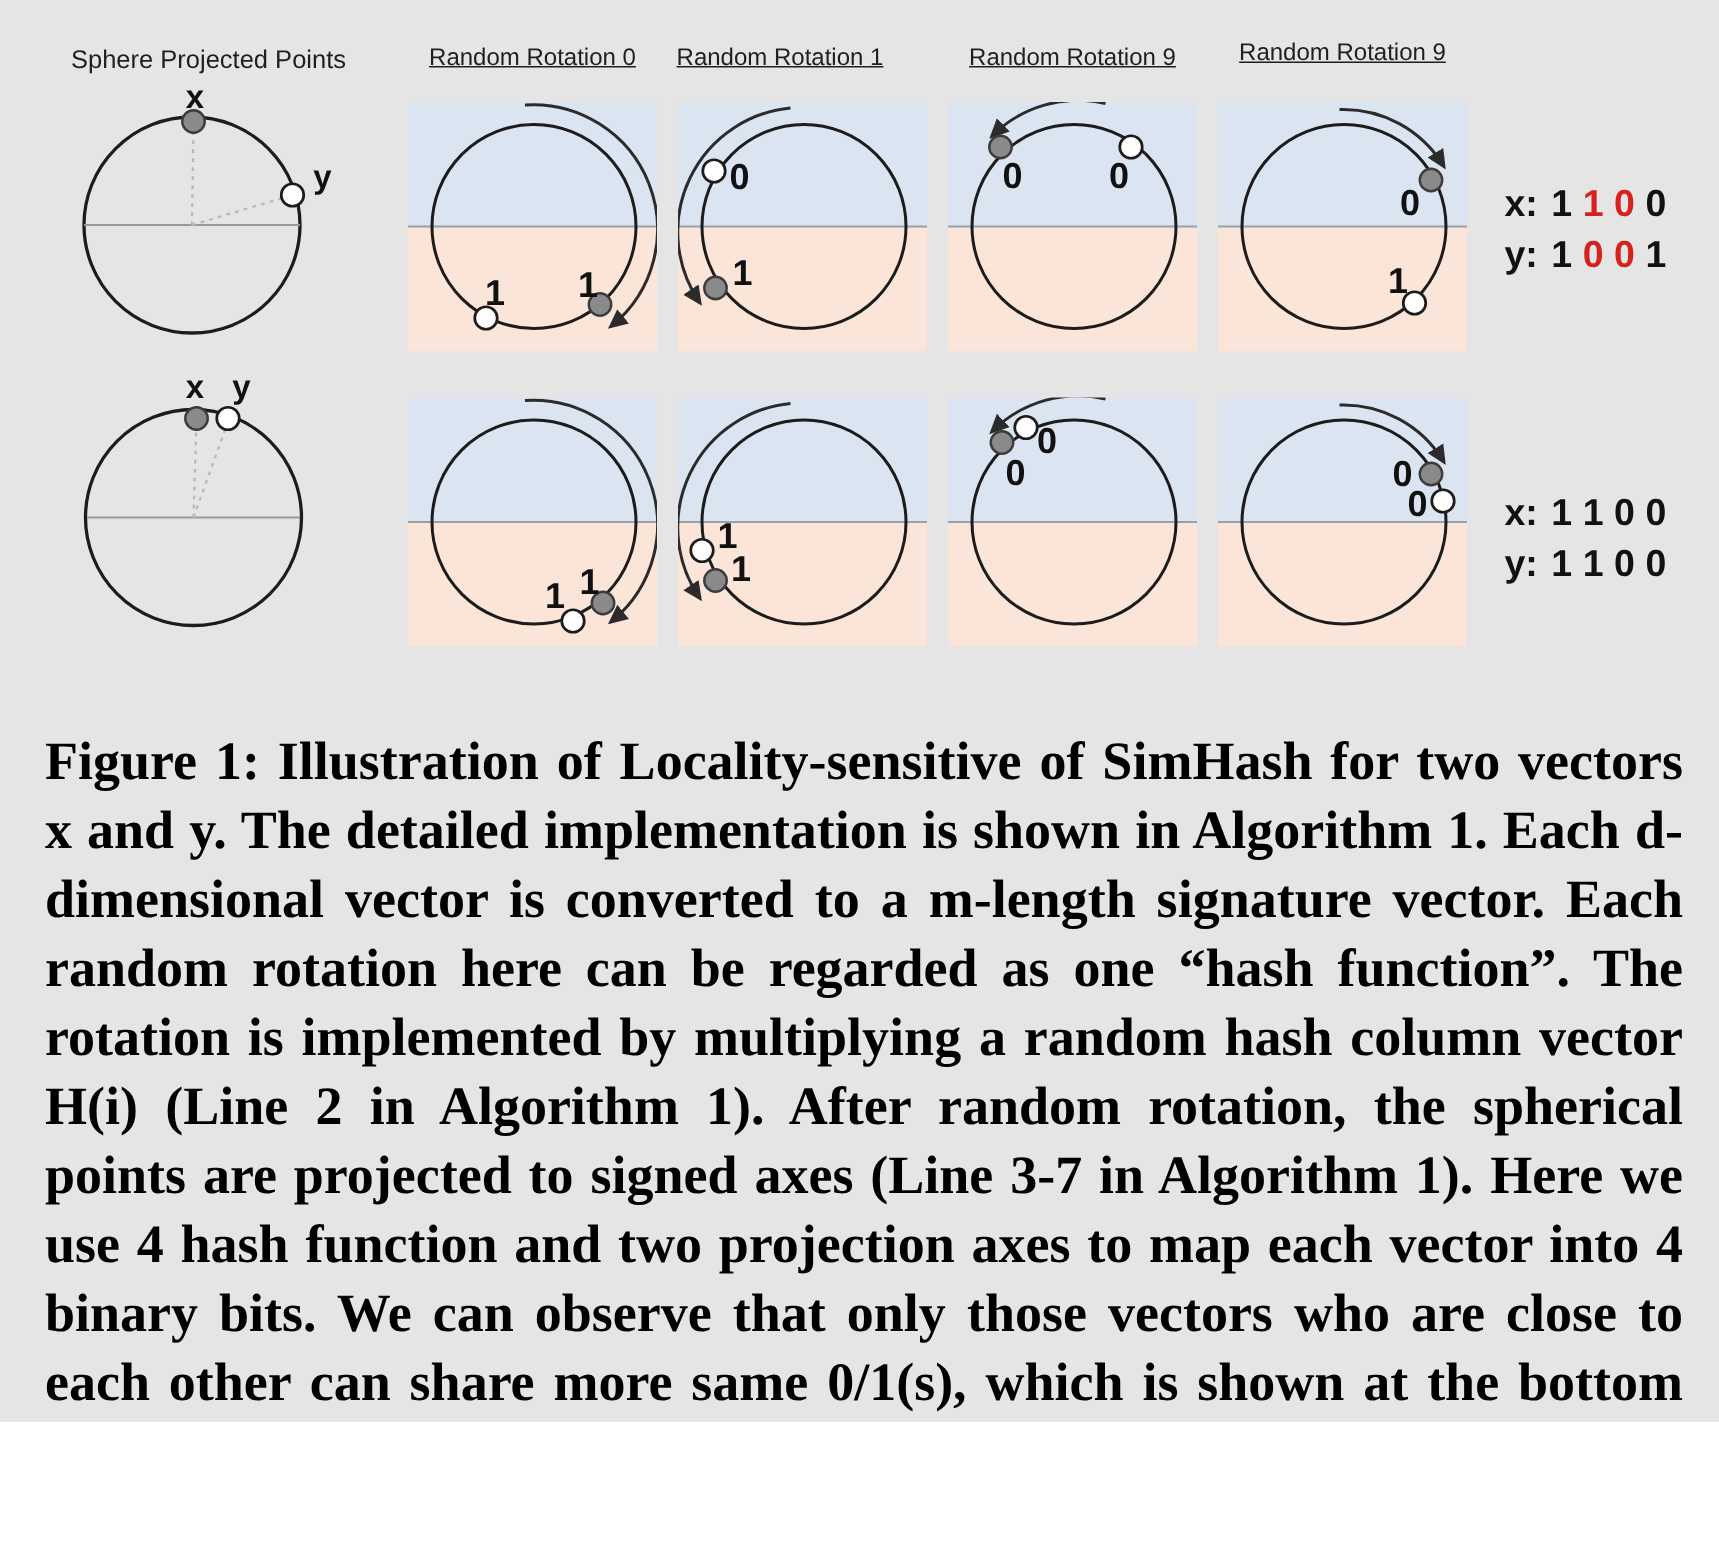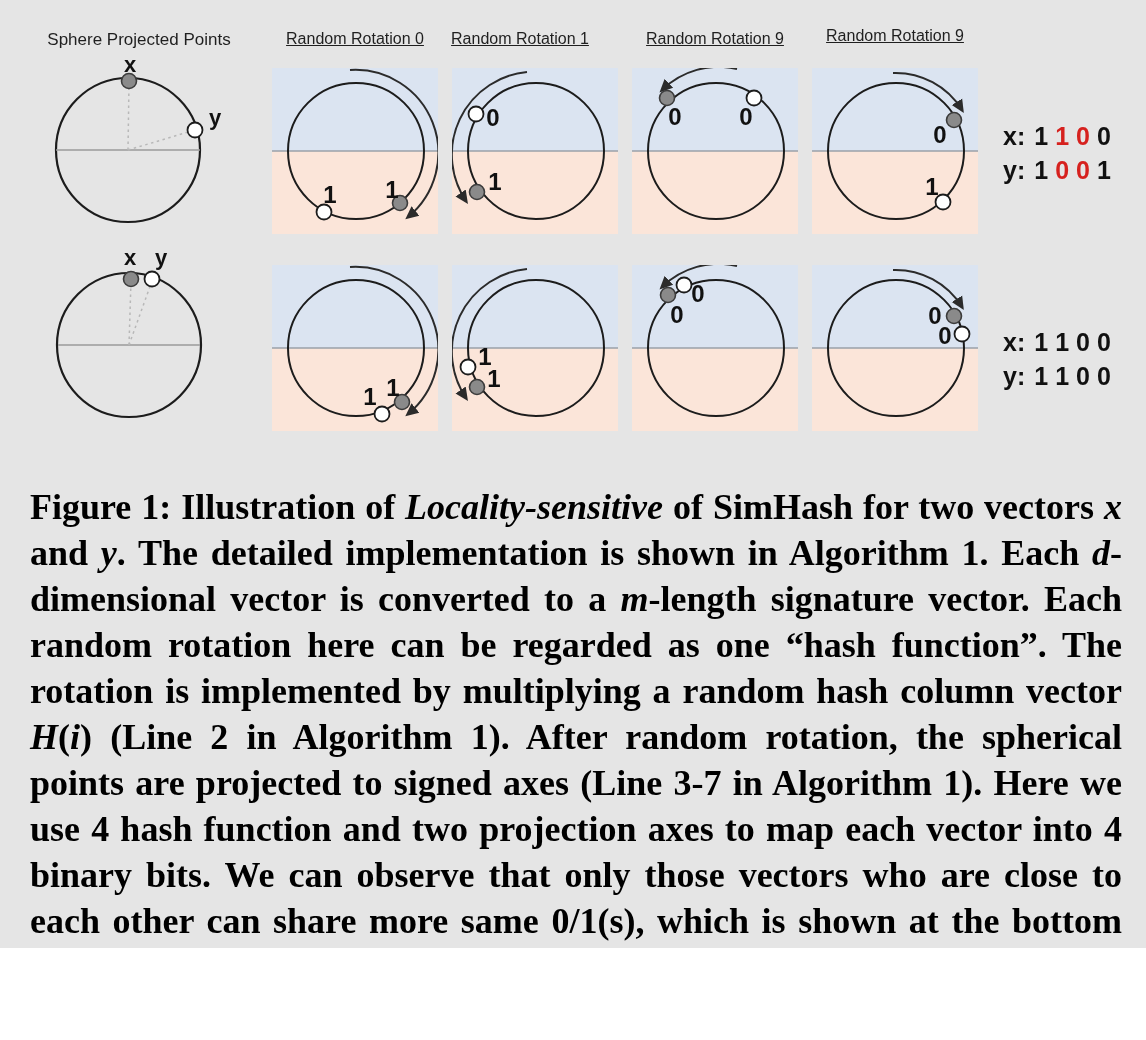--- a/index.html
+++ b/index.html
@@ -30,21 +30,21 @@
               fill:#111; text-anchor:middle; }
 
   .sig { position:absolute; font-weight:bold; font-size:25px; color:#111; }
   .sig-line { display:flex; gap:7px; height:34px; align-items:baseline; }
   .sig-prefix { margin-right:2px; }
   .bit-s.red { color:var(--red-bit,#d6211e); }
 
   .caption { position:absolute; left:30px; top:448px; width:1092px;
              font-family:"Liberation Serif", serif; font-weight:bold; font-size:36px;
              line-height:46px; color:#000; text-align:justify; }
-  .caption .it { font-style:italic; }
+  .caption .it { }
 </style>
 </head>
 <body>
 
 <div class="stage">
 
   <svg width="0" height="0" style="position:absolute">
     <defs>
       <marker id="ah" viewBox="0 0 8 8" refX="5.5" refY="4" markerWidth="7" markerHeight="7" orient="auto">
         <path d="M0,0.5 L7.5,4 L0,7.5 z" fill="#2b2b2b"></path>

